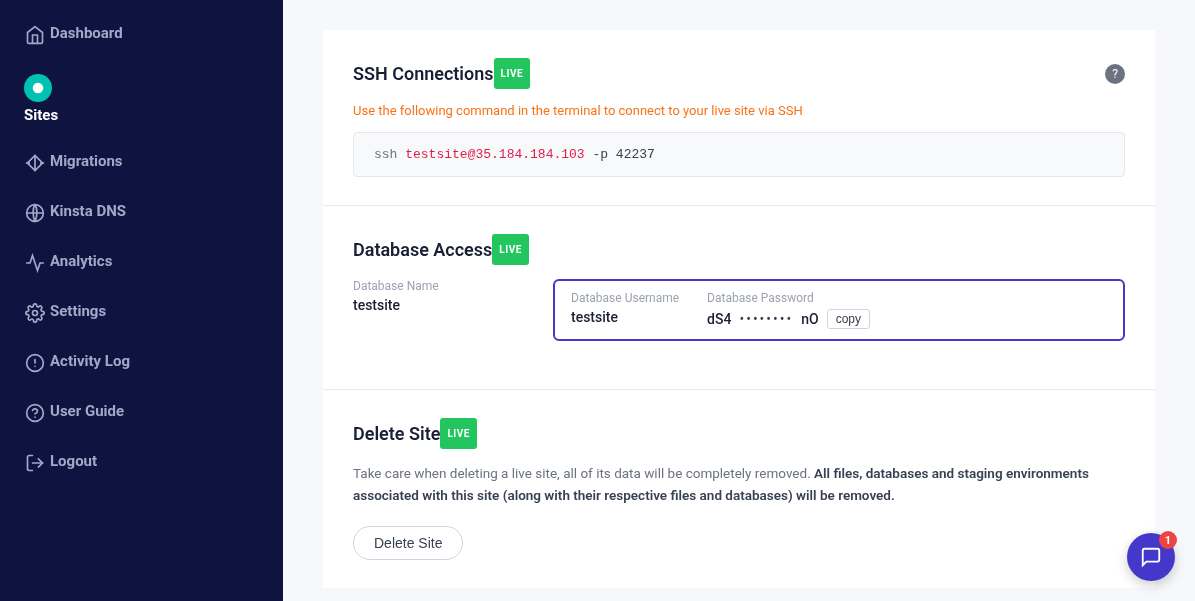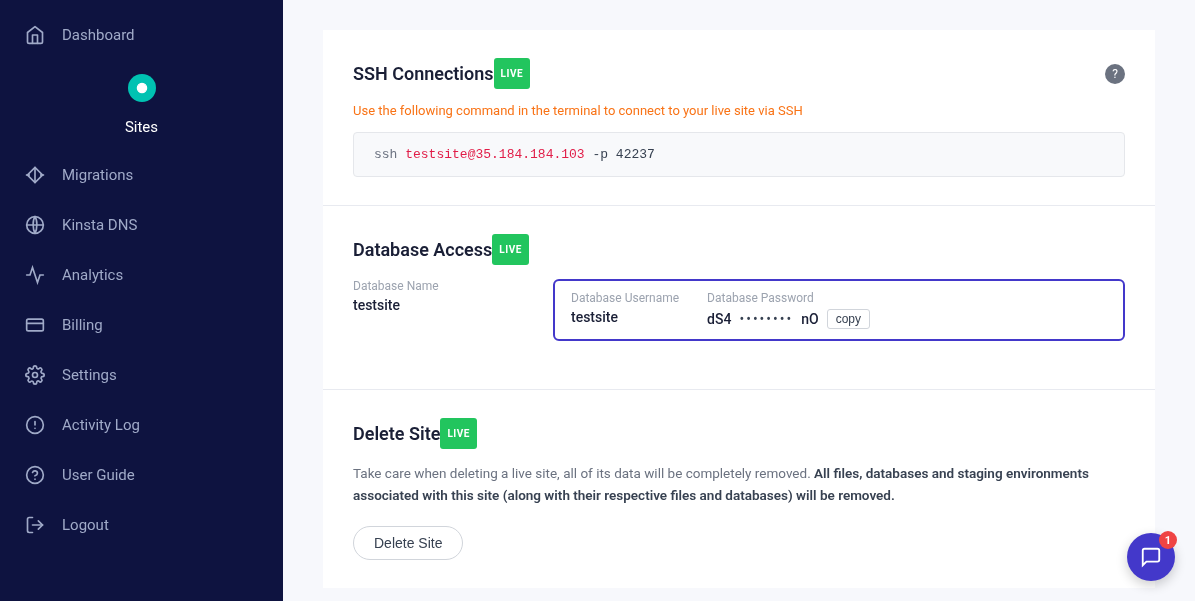--- a/index.html
+++ b/index.html
@@ -9,27 +9,27 @@
     .sidebar {
       width: 283px;
       background: #0e1340;
       display: flex;
       flex-direction: column;
       padding: 10px 0;
       flex-shrink: 0;
     }
     .sidebar-item {
       display: flex;
-      align-items: center;
+      align-items: flex-start;
       padding: 14px 24px;
       color: #a0aac8;
       cursor: pointer;
       font-size: 15px;
-      font-weight: 400;
-      gap: 16px;
+      font-weight: 700;
+      gap: 4px;
       transition: background 0.15s;
     }
     .sidebar-item.active { color: #ffffff; flex-direction: column; }
     .sidebar-item .icon {
       width: 22px;
       height: 22px;
       display: flex;
       align-items: center;
       justify-content: center;
       flex-shrink: 0;
@@ -290,29 +290,20 @@
 
   <div class="sidebar-item">
     <span class="icon">
       <svg width="20" height="20" viewBox="0 0 24 24" fill="none" stroke="#a0aac8" stroke-width="2" stroke-linecap="round">
         <polyline points="22 12 18 12 15 21 9 3 6 12 2 12"></polyline>
       </svg>
     </span>
     <span>Analytics</span>
   </div>
 
-  <div class="sidebar-item">
-    <span class="icon">
-      <svg width="20" height="20" viewBox="0 0 24 24" fill="none" stroke="#a0aac8" stroke-width="2" stroke-linecap="round">
-        <rect x="2" y="5" width="20" height="14" rx="2"></rect>
-        <line x1="2" y1="10" x2="22" y2="10"></line>
-      </svg>
-    </span>
-    <span>Billing</span>
-  </div>
 
   <div class="sidebar-item">
     <span class="icon">
       <svg width="20" height="20" viewBox="0 0 24 24" fill="none" stroke="#a0aac8" stroke-width="2" stroke-linecap="round">
         <circle cx="12" cy="12" r="3"></circle>
         <path d="M19.4 15a1.65 1.65 0 0 0 .33 1.82l.06.06a2 2 0 0 1-2.83 2.83l-.06-.06a1.65 1.65 0 0 0-1.82-.33 1.65 1.65 0 0 0-1 1.51V21a2 2 0 0 1-4 0v-.09A1.65 1.65 0 0 0 9 19.4a1.65 1.65 0 0 0-1.82.33l-.06.06a2 2 0 0 1-2.83-2.83l.06-.06A1.65 1.65 0 0 0 4.68 15a1.65 1.65 0 0 0-1.51-1H3a2 2 0 0 1 0-4h.09A1.65 1.65 0 0 0 4.6 9a1.65 1.65 0 0 0-.33-1.82l-.06-.06a2 2 0 0 1 2.83-2.83l.06.06A1.65 1.65 0 0 0 9 4.68a1.65 1.65 0 0 0 1-1.51V3a2 2 0 0 1 4 0v.09a1.65 1.65 0 0 0 1 1.51 1.65 1.65 0 0 0 1.82-.33l.06-.06a2 2 0 0 1 2.83 2.83l-.06.06A1.65 1.65 0 0 0 19.4 9a1.65 1.65 0 0 0 1.51 1H21a2 2 0 0 1 0 4h-.09a1.65 1.65 0 0 0-1.51 1z"></path>
       </svg>
     </span>
     <span>Settings</span>
   </div>

